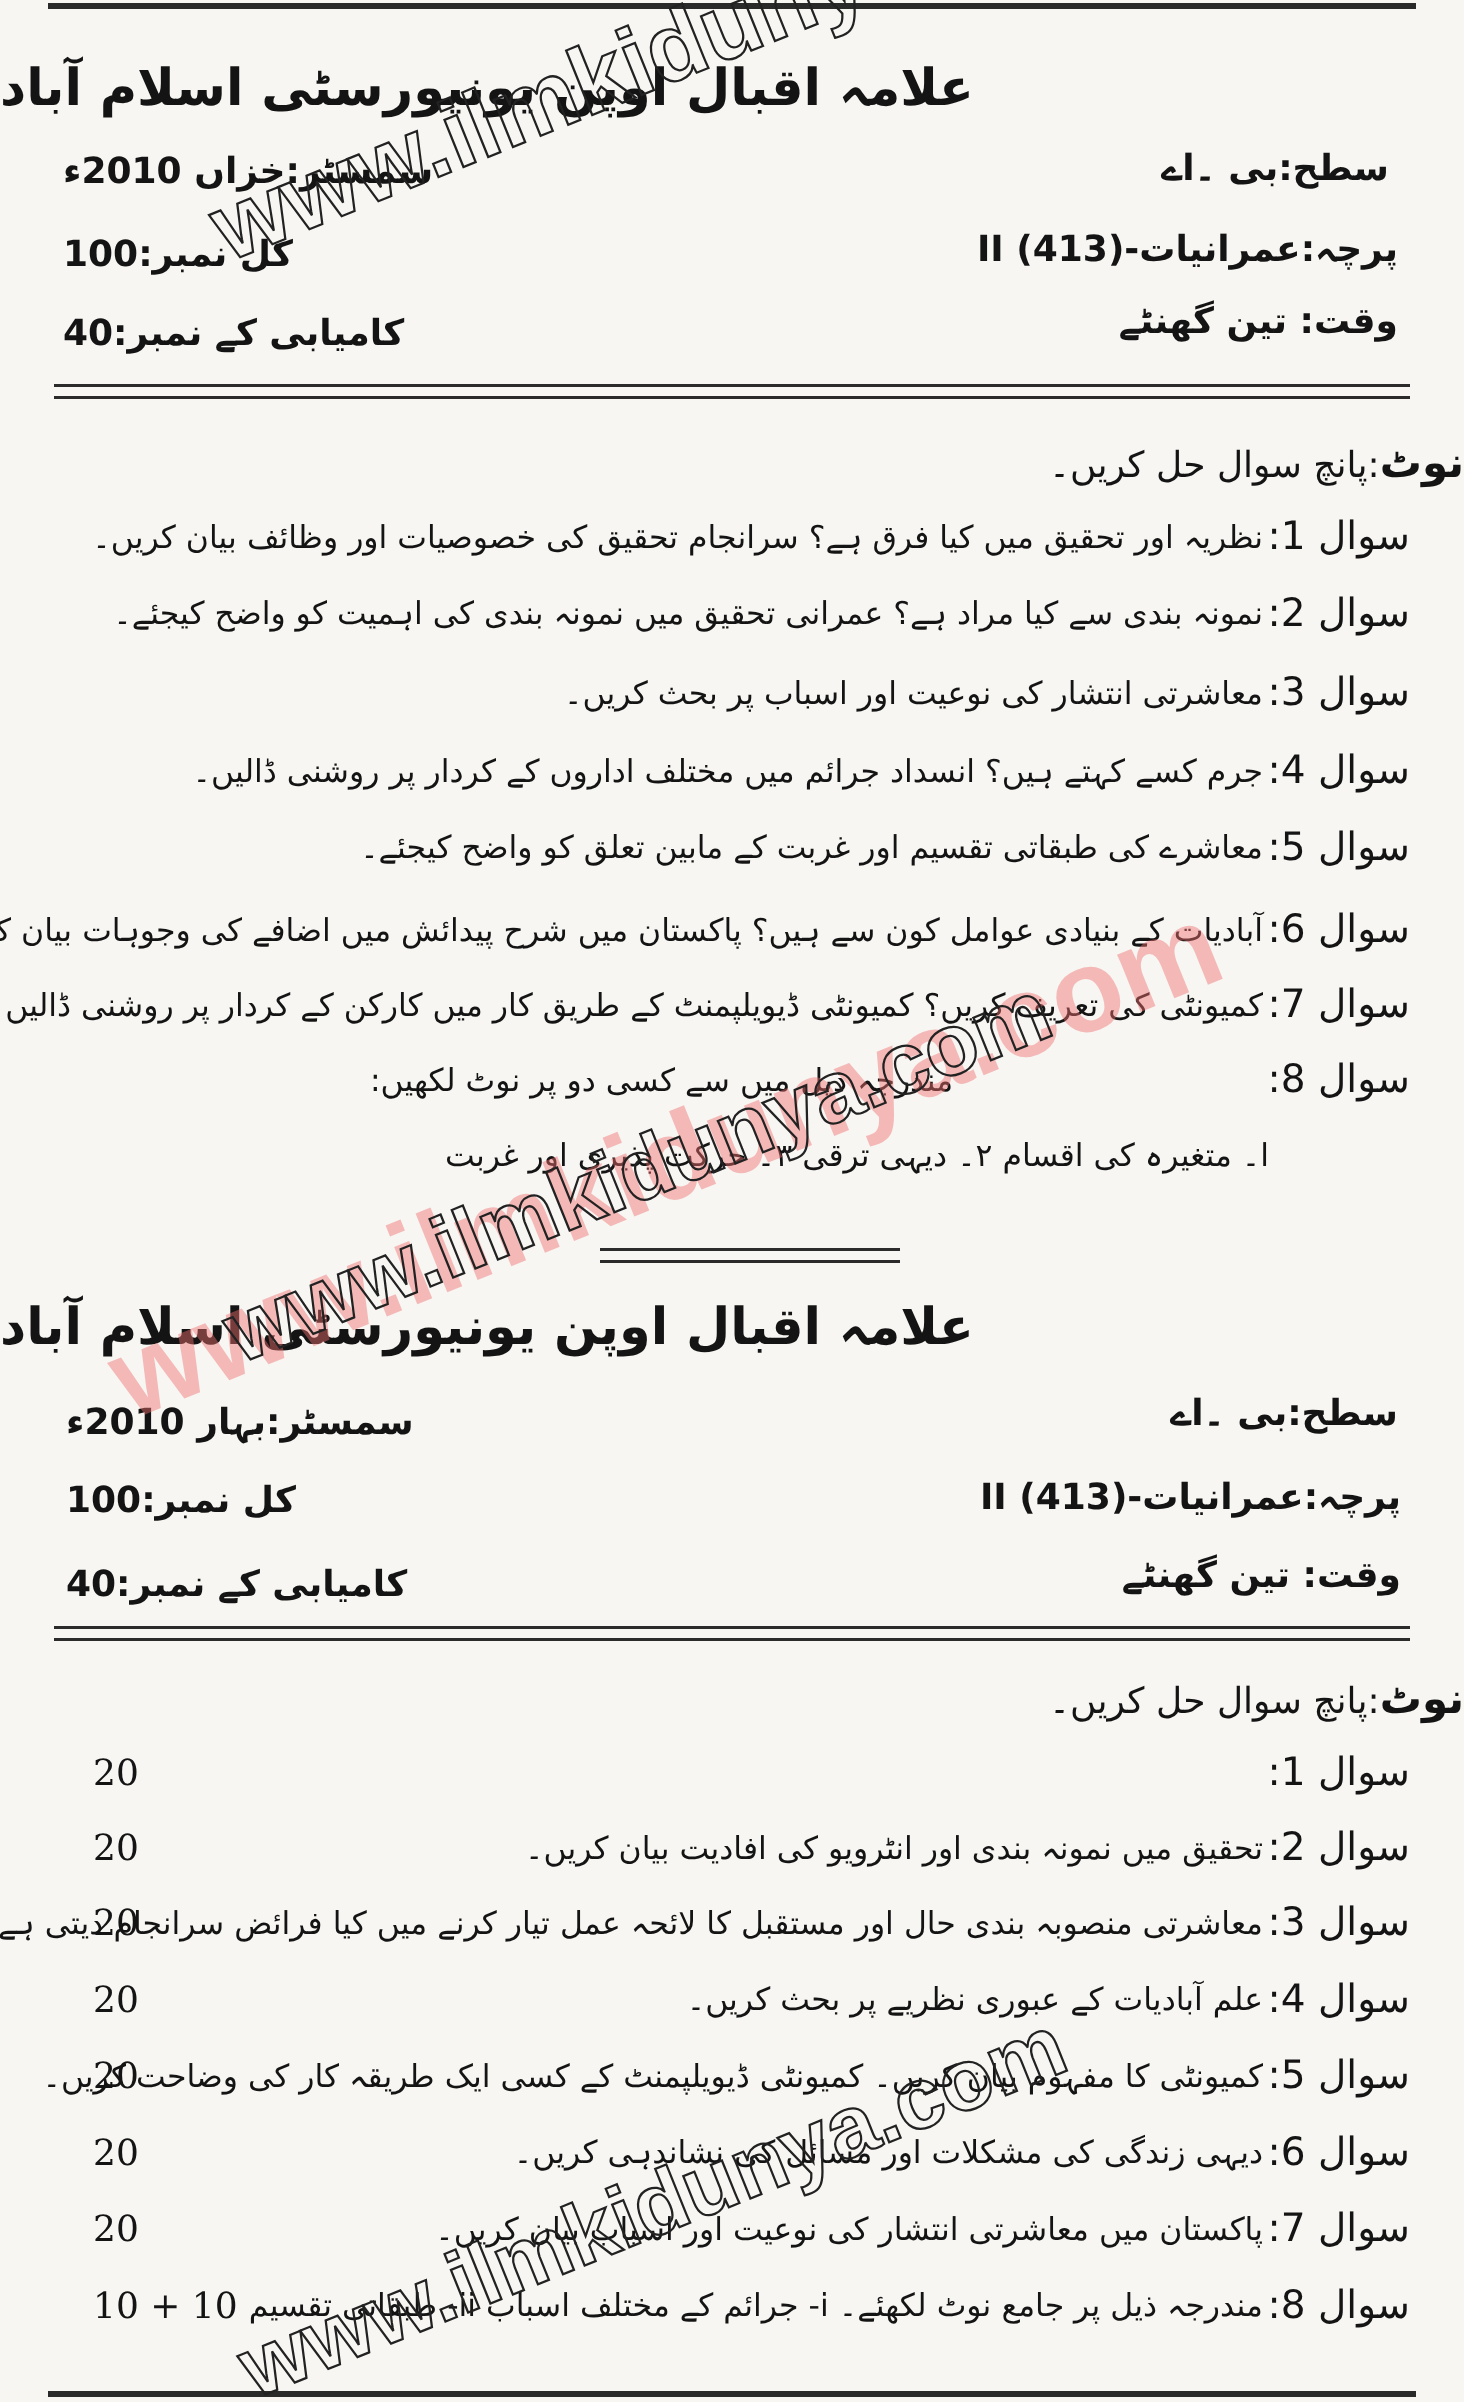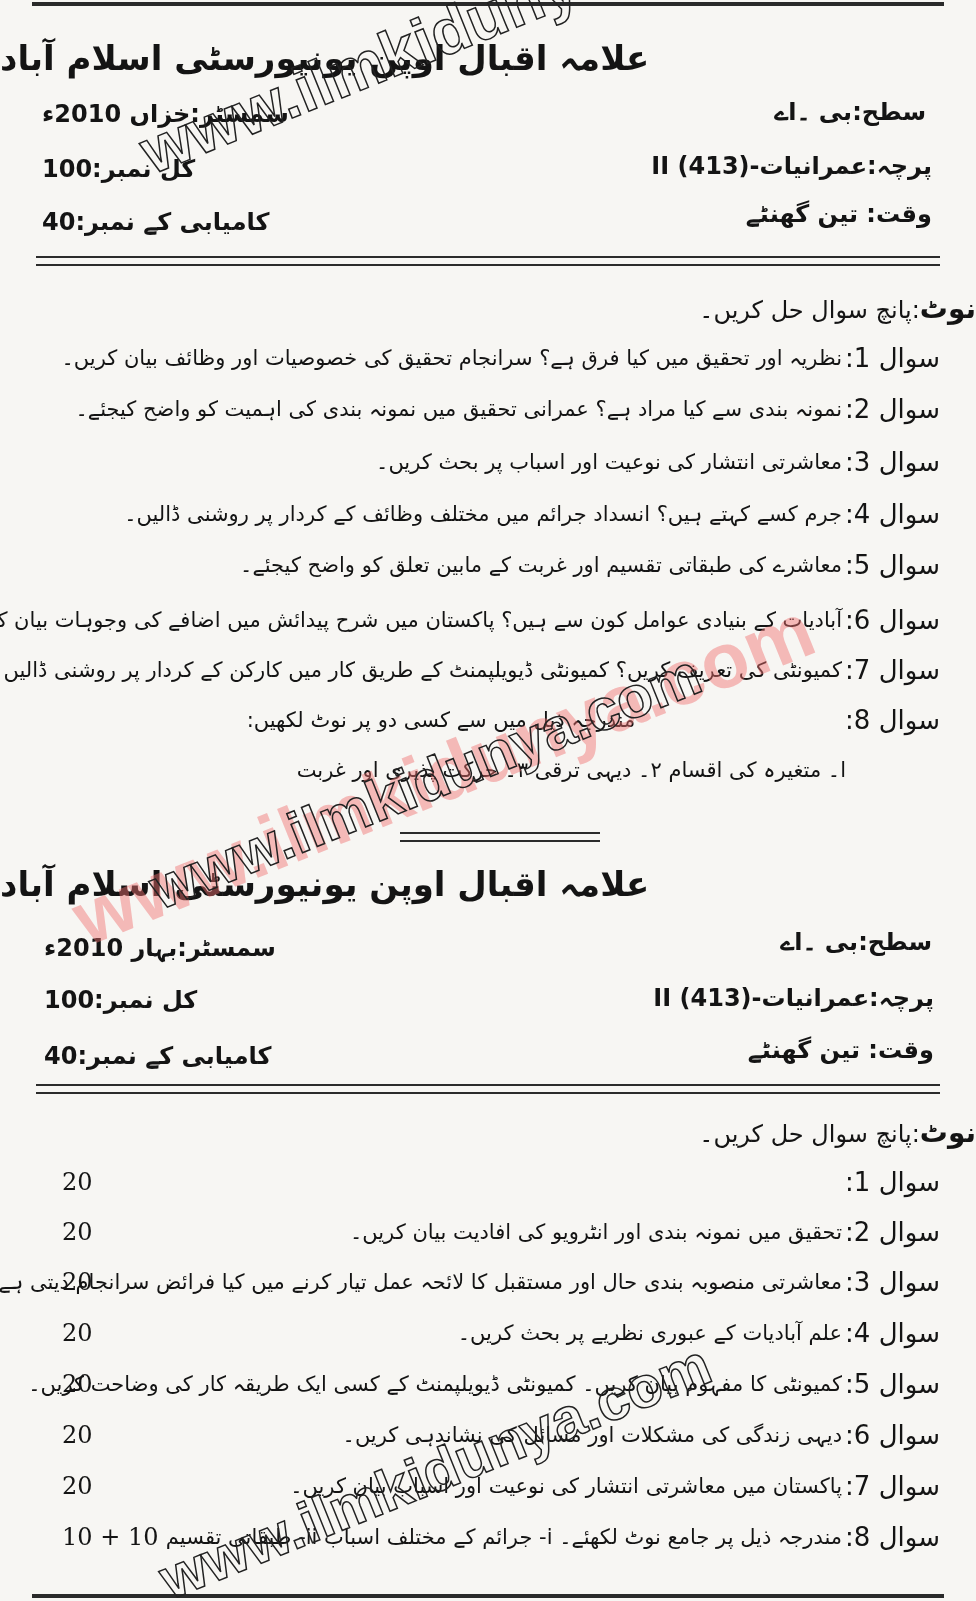--- a/index.html
+++ b/index.html
@@ -64,21 +64,21 @@
   <div class="q" style="top:387px;">
       <span class="qlabel">سوال 2:</span>
       <span class="qtext">نمونہ بندی سے کیا مراد ہے؟ عمرانی تحقیق میں نمونہ بندی کی اہمیت کو واضح کیجئے۔</span>
     </div>
   <div class="q" style="top:440px;">
       <span class="qlabel">سوال 3:</span>
       <span class="qtext">معاشرتی انتشار کی نوعیت اور اسباب پر بحث کریں۔</span>
     </div>
   <div class="q" style="top:492px;">
       <span class="qlabel">سوال 4:</span>
-      <span class="qtext">جرم کسے کہتے ہیں؟ انسداد جرائم میں مختلف وظائف کے کردار پر روشنی ڈالیں۔</span>
+      <span class="qtext">جرم کسے کہتے ہیں؟ انسداد جرائم میں مختلف اداروں کے کردار پر روشنی ڈالیں۔</span>
     </div>
   <div class="q" style="top:543px;">
       <span class="qlabel">سوال 5:</span>
       <span class="qtext">معاشرے کی طبقاتی تقسیم اور غربت کے مابین تعلق کو واضح کیجئے۔</span>
     </div>
   <div class="q" style="top:598px;">
       <span class="qlabel">سوال 6:</span>
       <span class="qtext">آبادیات کے بنیادی عوامل کون سے ہیں؟ پاکستان میں شرح پیدائش میں اضافے کی وجوہات بیان کریں۔</span>
     </div>
   <div class="q" style="top:648px;">

